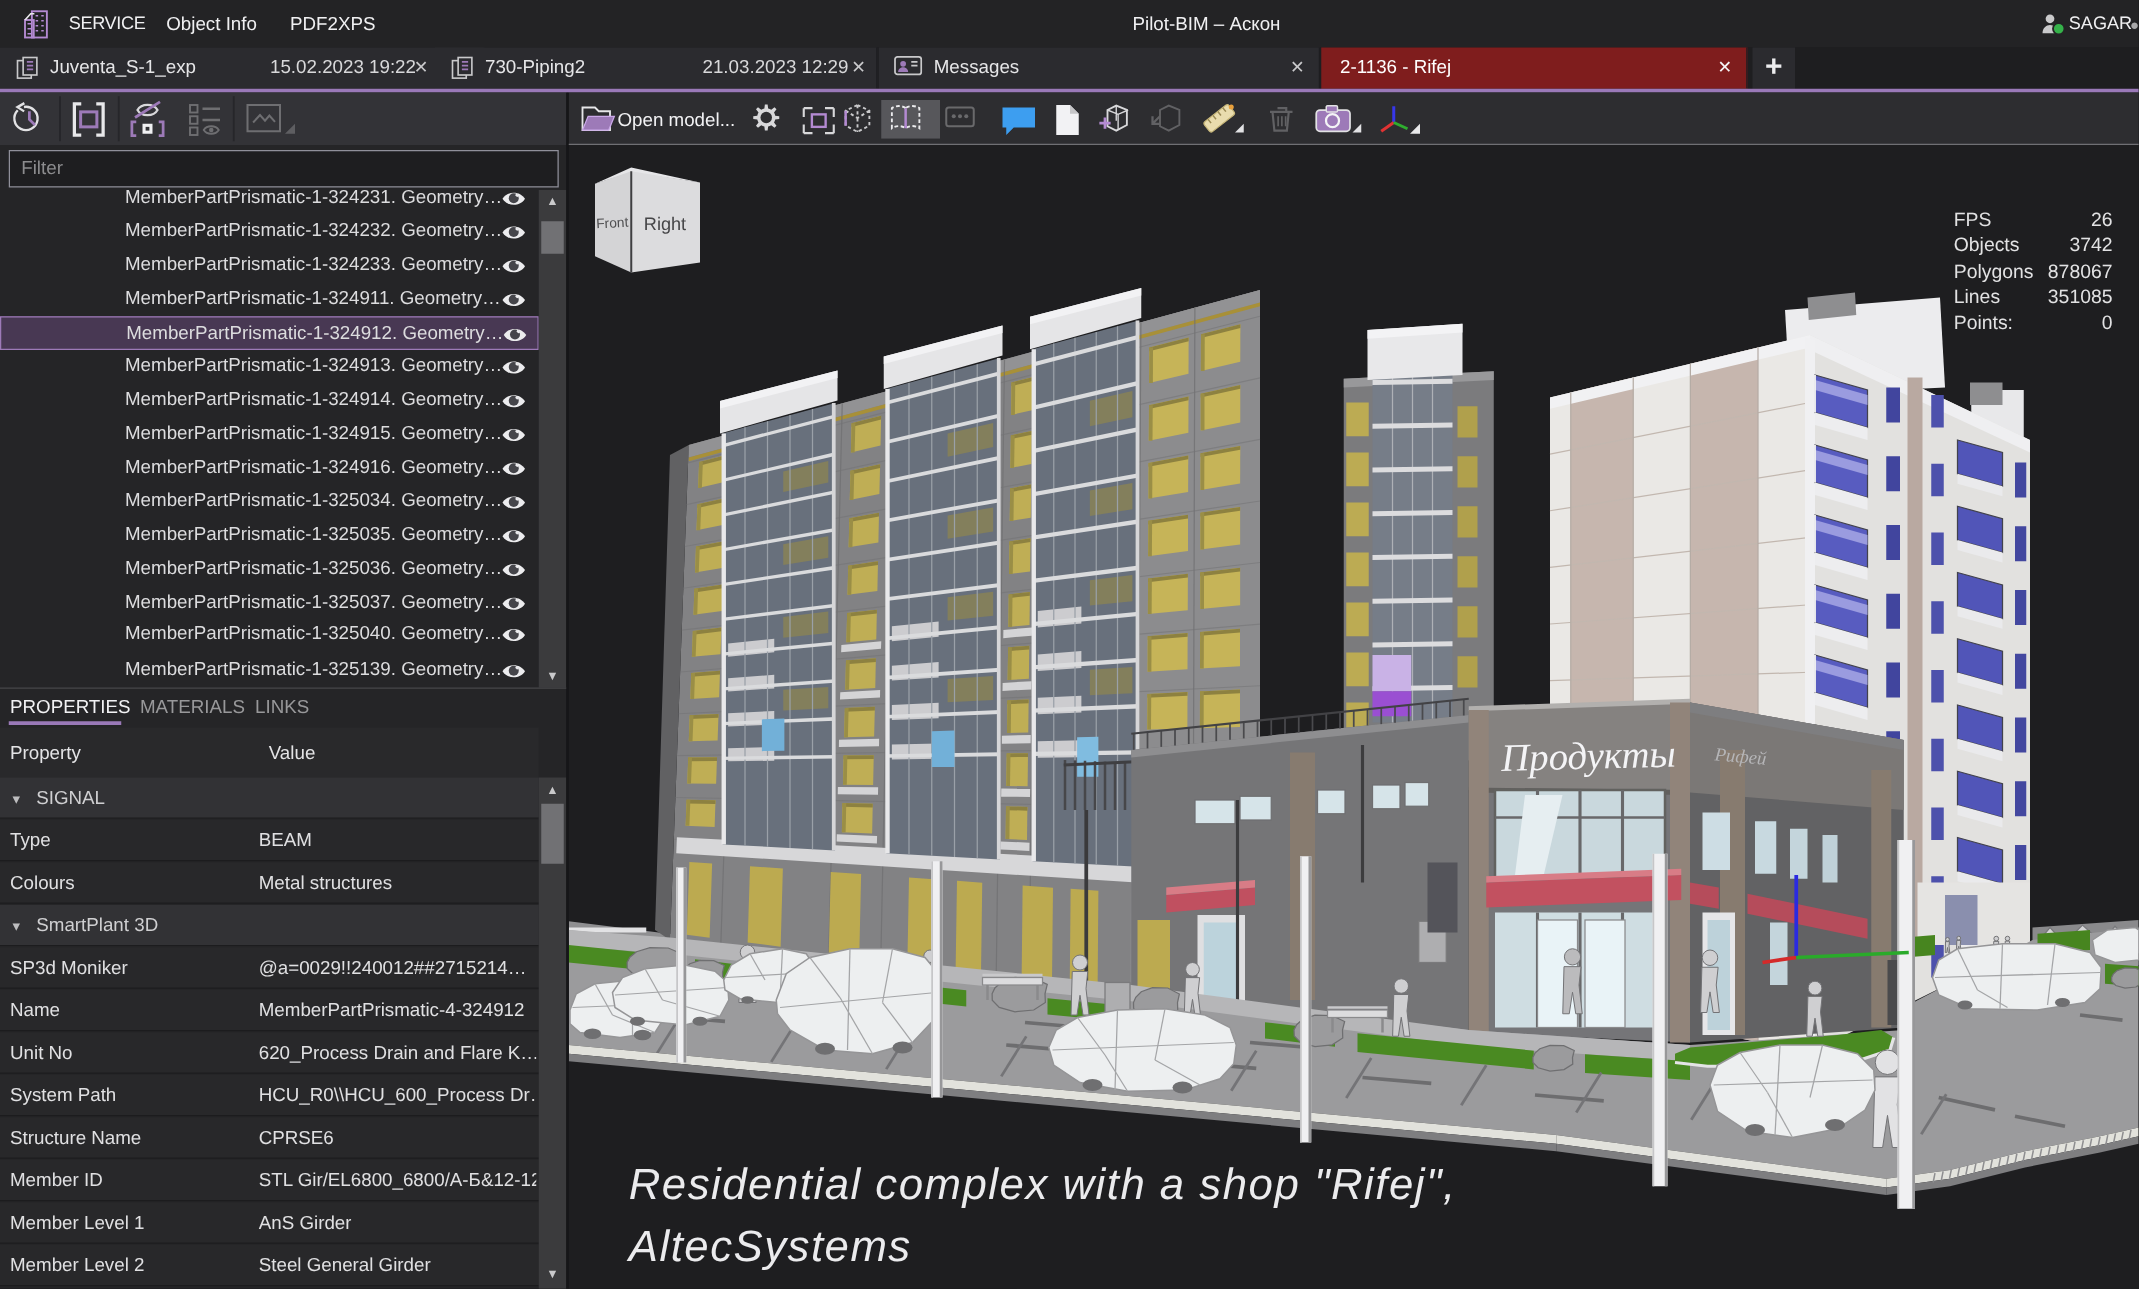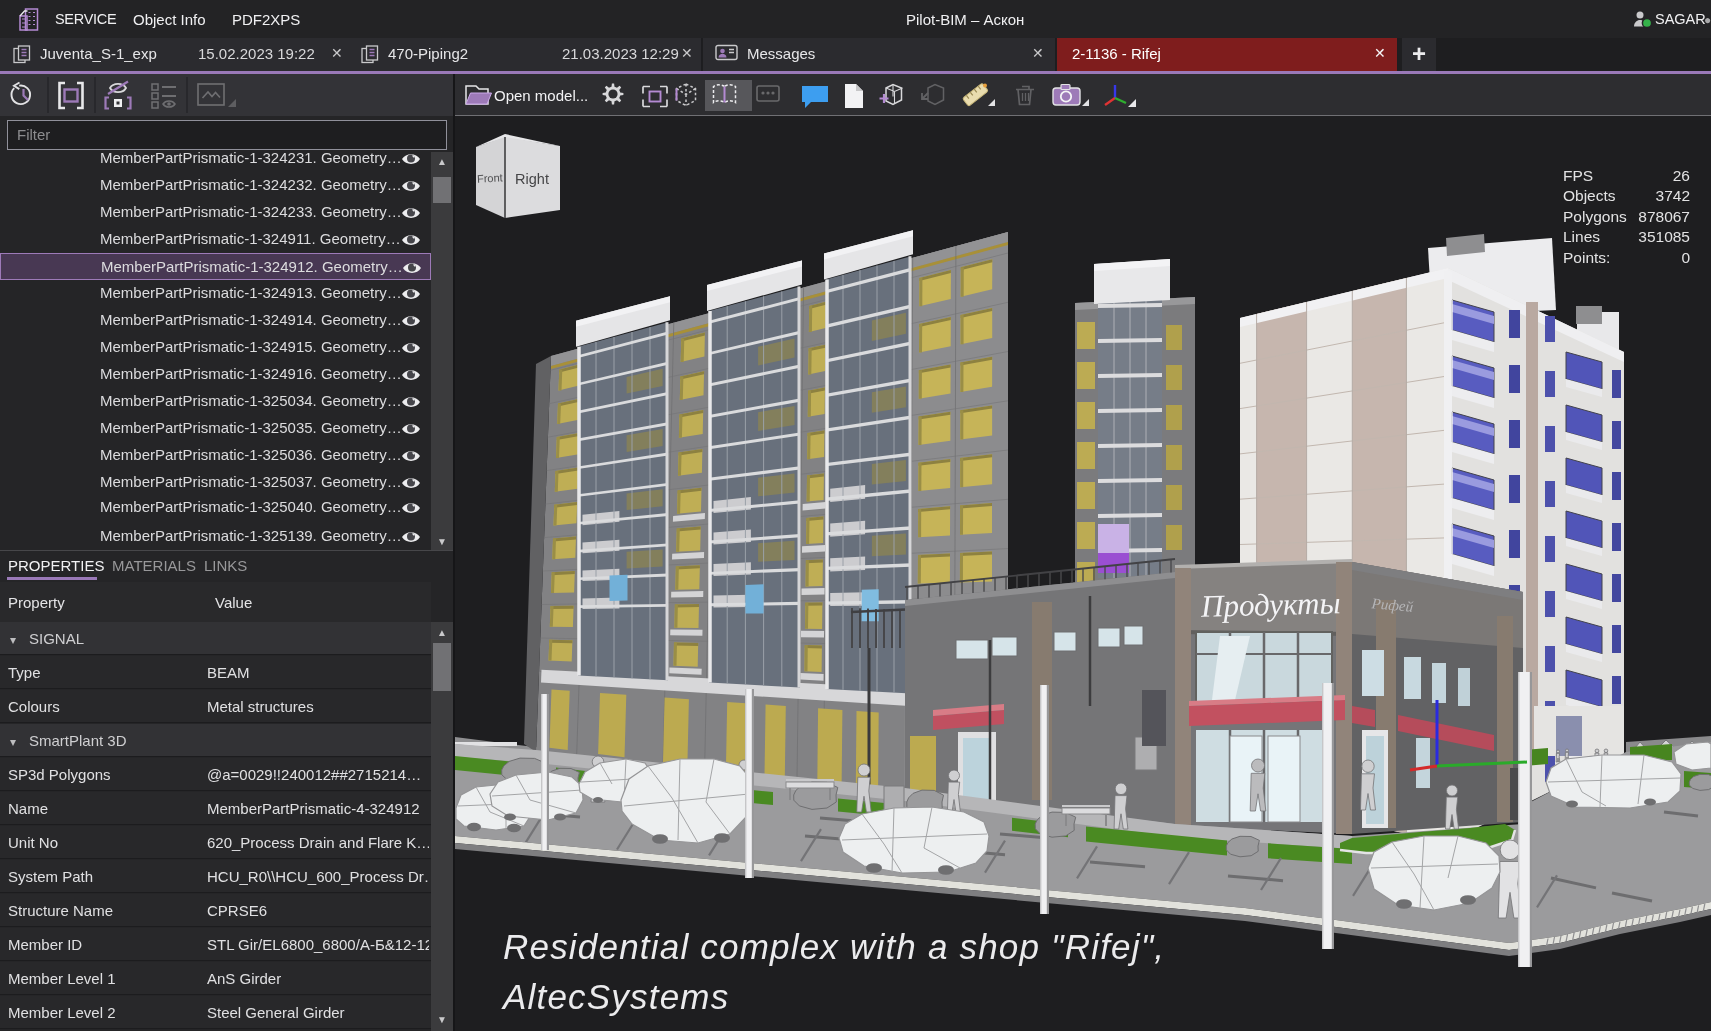--- a/index.html
+++ b/index.html
@@ -58,30 +58,30 @@
  <span class="menu" style="left:1704px;color:#a8a8aa;font-size:12px;top:13px">●</span>
 </div>
 <div class="tabbar">
  <div class="tab" style="left:0;width:388px">
   <svg class="ic" width="21" height="21" viewBox="0 0 21 21">
           <rect x="2" y="4.5" width="11" height="14" fill="none" stroke="#c9c9cb" stroke-width="1.3"></rect>
           <rect x="6.5" y="2" width="11" height="14" fill="#2b2b2f" stroke="#c9c9cb" stroke-width="1.3"></rect>
           <path d="M9.5 5.5h5M9.5 8.5h5M9.5 11.5h5" stroke="#9d7ab8" stroke-width="1.5"></path>
         </svg>
   <span class="nm">Juventa_S-1_exp</span>
-        <span class="dt" style="left:198px">15.02.2023 19:22</span>
+        <span class="dt" style="left:216px">15.02.2023 19:22</span>
         <span class="x" style="left:331px">✕</span>
  </div>
  <div class="tab" style="left:348px;width:354px">
   <svg class="ic" width="21" height="21" viewBox="0 0 21 21">
           <rect x="2" y="4.5" width="11" height="14" fill="none" stroke="#c9c9cb" stroke-width="1.3"></rect>
           <rect x="6.5" y="2" width="11" height="14" fill="#2b2b2f" stroke="#c9c9cb" stroke-width="1.3"></rect>
           <path d="M9.5 5.5h5M9.5 8.5h5M9.5 11.5h5" stroke="#9d7ab8" stroke-width="1.5"></path>
         </svg>
-  <span class="nm">470-Piping2</span>
+  <span class="nm">730-Piping2</span>
         <span class="dt" style="left:214px">21.03.2023 12:29</span>
         <span class="x" style="left:333px">✕</span>
  </div>
  <div class="tab" style="left:703px;width:353px">
   <svg class="ic" width="23" height="19" viewBox="0 0 23 19">
           <rect x="1" y="1.5" width="21" height="14" rx="2" fill="none" stroke="#c9c9cb" stroke-width="1.4"></rect>
           <circle cx="7.5" cy="7" r="2.3" fill="#9d7ab8"></circle>
           <path d="M3.5 13.5c0-2.6 2.2-3.8 4-3.8s4 1.2 4 3.8z" fill="#9d7ab8"></path>
           <path d="M14 5.5h5M14 8.5h5" stroke="#c9c9cb" stroke-width="1.4"></path>
         </svg>
@@ -1078,21 +1078,21 @@
       <div class="prow" style="top:656px">
         <span class="pk">Type</span>
         <span class="pv">BEAM</span>
       </div>
       <div class="prow" style="top:690px">
         <span class="pk">Colours</span>
         <span class="pv">Metal structures</span>
       </div>
       <div class="psec" style="top:724px"><span class="tri">▾</span>SmartPlant 3D</div>
       <div class="prow" style="top:758px">
-        <span class="pk">SP3d Polygons</span>
+        <span class="pk">SP3d Moniker</span>
         <span class="pv">@a=0029!!240012##2715214…</span>
       </div>
       <div class="prow" style="top:792px">
         <span class="pk">Name</span>
         <span class="pv">MemberPartPrismatic-4-324912</span>
       </div>
       <div class="prow" style="top:826px">
         <span class="pk">Unit No</span>
         <span class="pv">620_Process Drain and Flare K…</span>
       </div>

